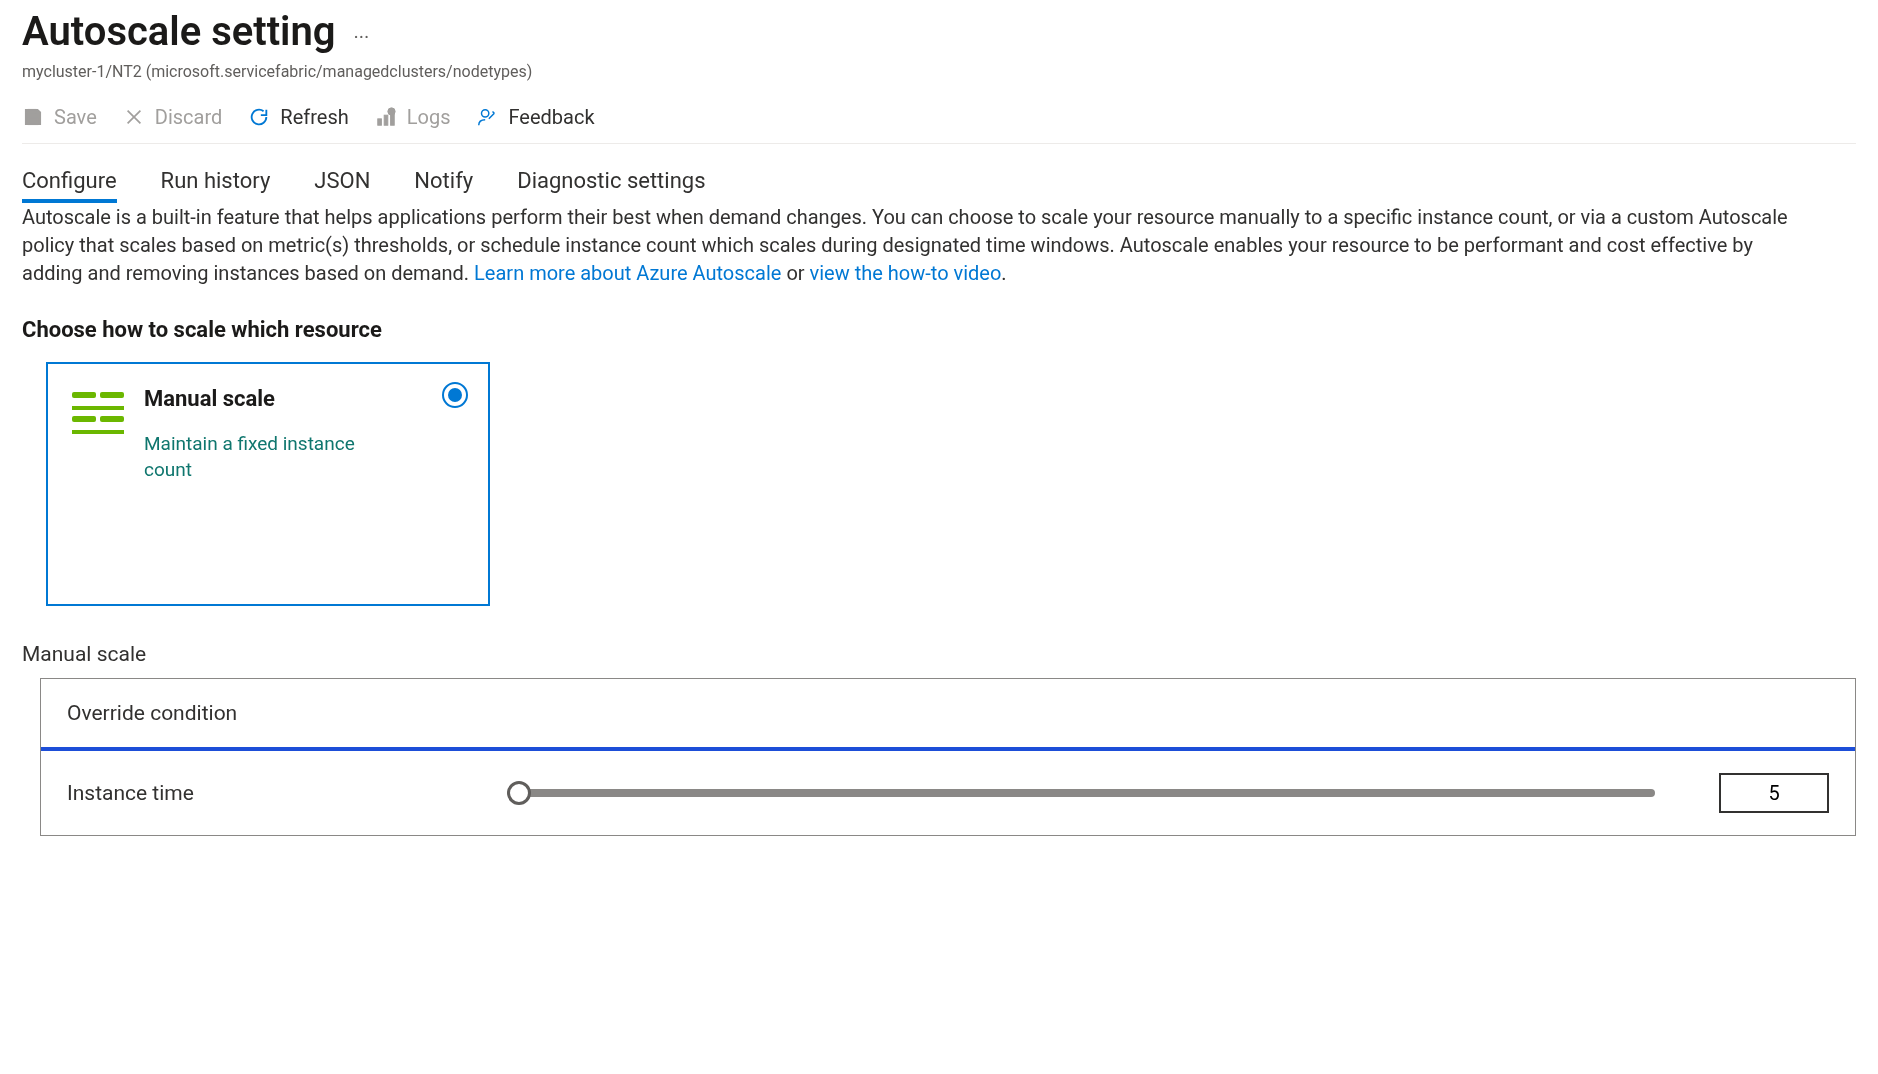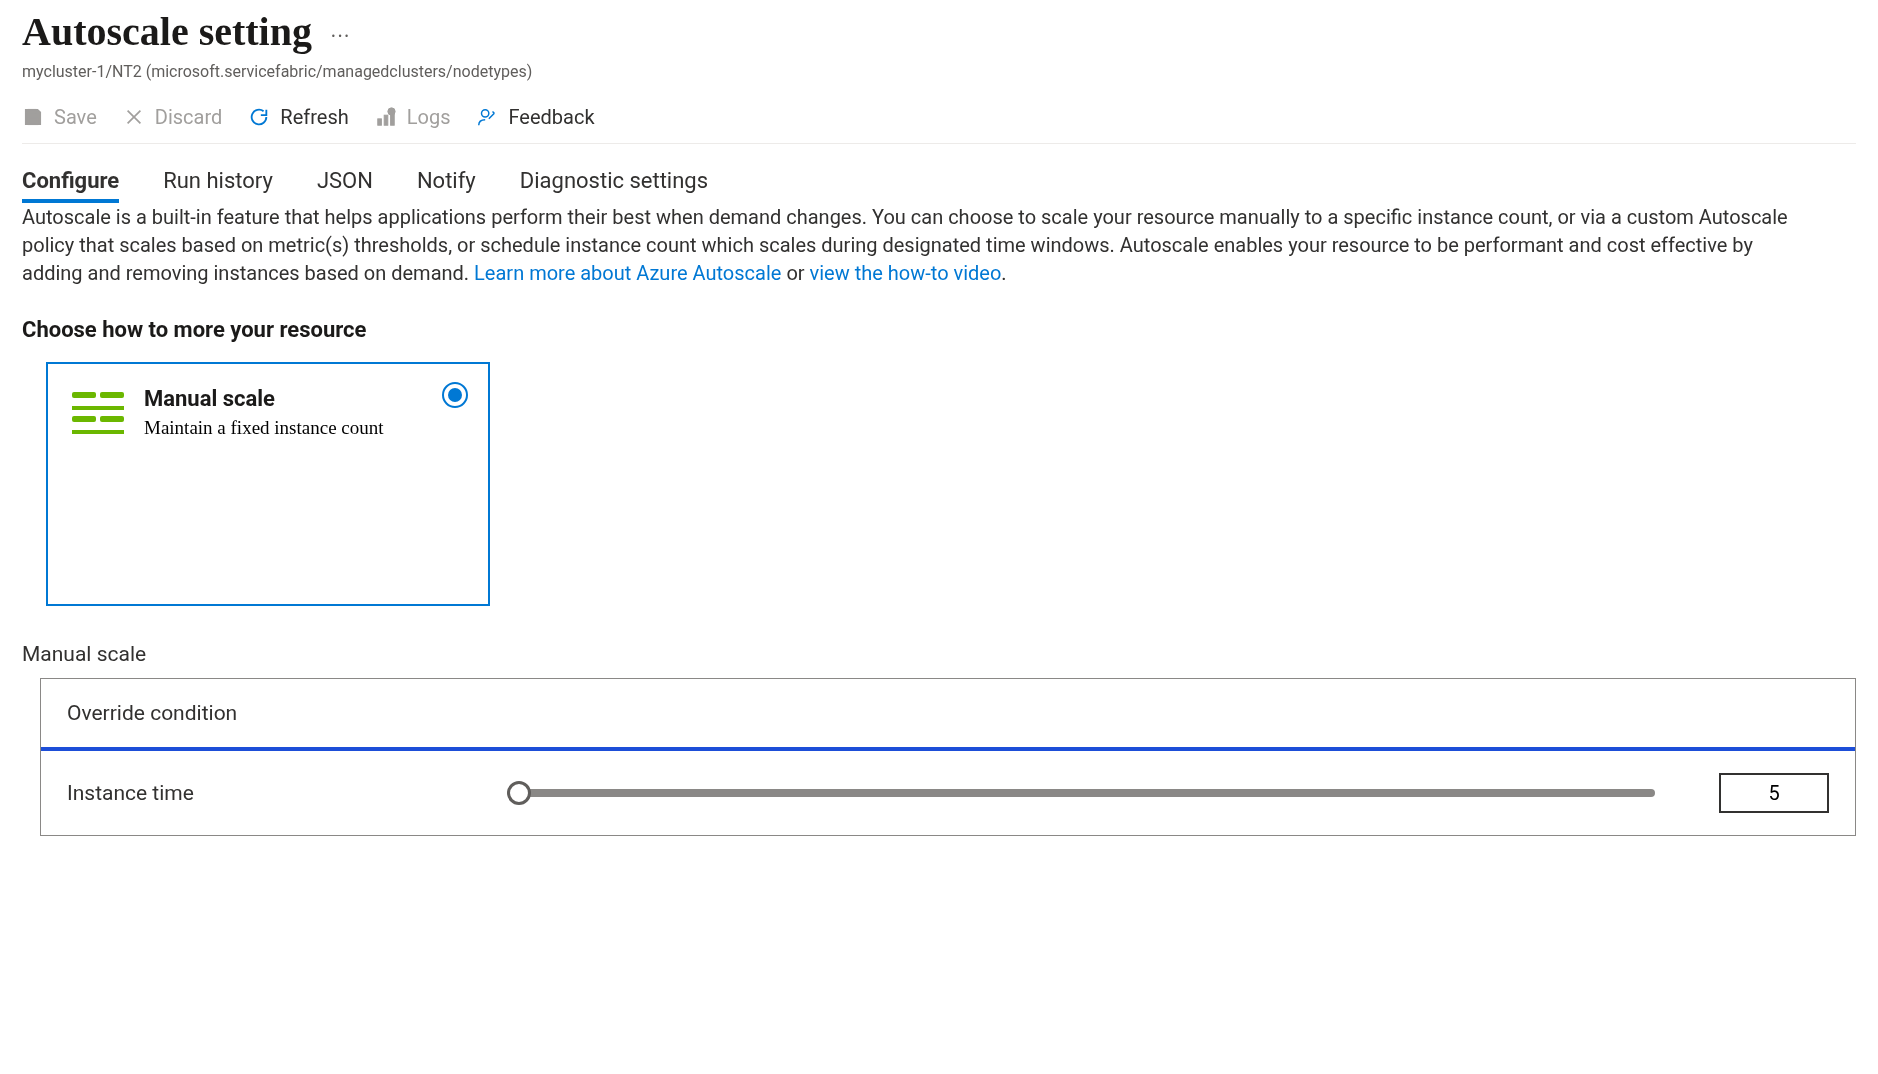--- a/index.html
+++ b/index.html
@@ -3,21 +3,21 @@
 <meta charset="utf-8">
 <style>
   * { box-sizing: border-box; margin: 0; padding: 0; }
   body {
     font-family: "Segoe UI", -apple-system, BlinkMacSystemFont, Roboto, "Helvetica Neue", sans-serif;
     color: #323130;
     background: #ffffff;
     padding: 8px 22px 30px 22px;
     font-size: 18px;
   }
-  .header-row { display: flex; align-items: center; gap: 18px; font-family: Liberation Serif, serif; }
+  .header-row { display: flex; align-items: center; gap: 18px; }
   .page-title {
     font-size: 40px;
     font-weight: 600;
     color: #1b1a19;
   }
   .more-dots {
     font-size: 20px;
     color: #605e5c;
     padding-top: 10px;
   }
@@ -51,21 +51,21 @@
     gap: 44px;
     margin-top: 16px;
   }
   .tab {
     font-size: 22px;
     color: #323130;
     padding: 8px 0 10px 0;
     cursor: pointer;
   }
   .tab.active {
-    font-weight: 700;
+    font-weight: 400;
     border-bottom: 4px solid #0078d4;
     padding-bottom: 6px;
   }
   .body-text {
     font-size: 20px;
     line-height: 1.4;
     color: #323130;
     max-width: 1780px;
   }
   .body-text a { color: #0078d4; text-decoration: none; }
@@ -88,21 +88,21 @@
     padding: 20px 22px;
     display: flex;
     gap: 18px;
     position: relative;
     cursor: pointer;
     background: #fff;
   }
   .card.selected { border: 2px solid #0078d4; }
   .card-icon { width: 56px; height: 56px; flex-shrink: 0; }
   .card-text .ct-title { font-size: 22px; font-weight: 700; color: #1b1a19; margin-top: 2px; }
-  .card-text .ct-desc { font-size: 19px; color: #000000; margin-top: 4px; line-height: 1.35; max-width: 250px; font-family: Liberation Serif, serif; }
+  .card-text .ct-desc { font-size: 19px; color: #0f766e; margin-top: 20px; line-height: 1.35; max-width: 250px; }
   .radio {
     position: absolute;
     top: 18px;
     right: 20px;
     width: 26px;
     height: 26px;
     border-radius: 50%;
     border: 2px solid #8a8886;
   }
   .radio.checked { border-color: #0078d4; }
@@ -243,21 +243,21 @@
   <div class="tab">Diagnostic settings</div>
 </div>
 
 <p class="body-text">
   <span>Autoscale is a built-in feature that helps applications perform their best when demand changes. You can choose to scale your resource manually to a specific instance count, or via a custom Autoscale policy that scales based on metric(s) thresholds, or schedule instance count which scales during designated time windows. Autoscale enables your resource to be performant and cost effective by adding and removing instances based on demand. </span>
   <a href="#">Learn more about Azure Autoscale</a>
   <span> or </span>
   <a href="#">view the how-to video</a><span>.</span>
 </p>
 
-<div class="section-heading">Choose how to more your resource</div>
+<div class="section-heading">Choose how to scale which resource</div>
 
 <div class="cards">
   <div class="card selected">
     <div class="card-icon">
       <svg viewBox="0 0 56 56">
         <rect x="2" y="8" width="24" height="6" rx="2" fill="#6bb700"></rect>
         <rect x="30" y="8" width="24" height="6" rx="2" fill="#6bb700"></rect>
         <rect x="2" y="22" width="52" height="4" fill="#6bb700"></rect>
         <rect x="2" y="32" width="24" height="6" rx="2" fill="#6bb700"></rect>
         <rect x="30" y="32" width="24" height="6" rx="2" fill="#6bb700"></rect>

